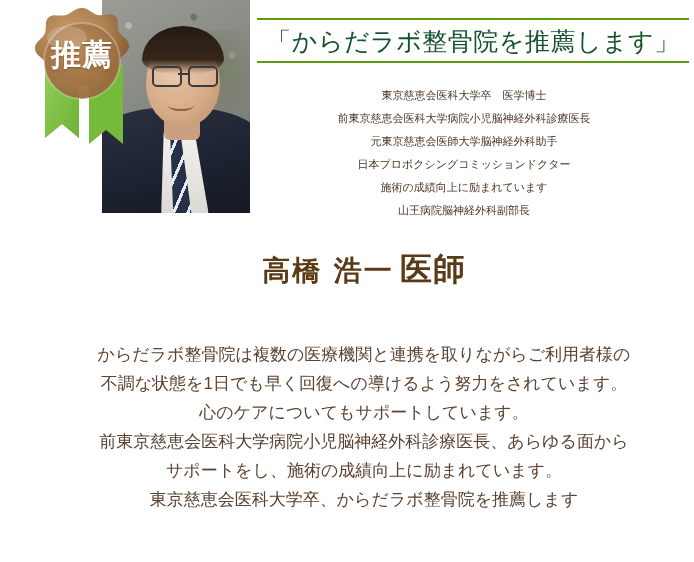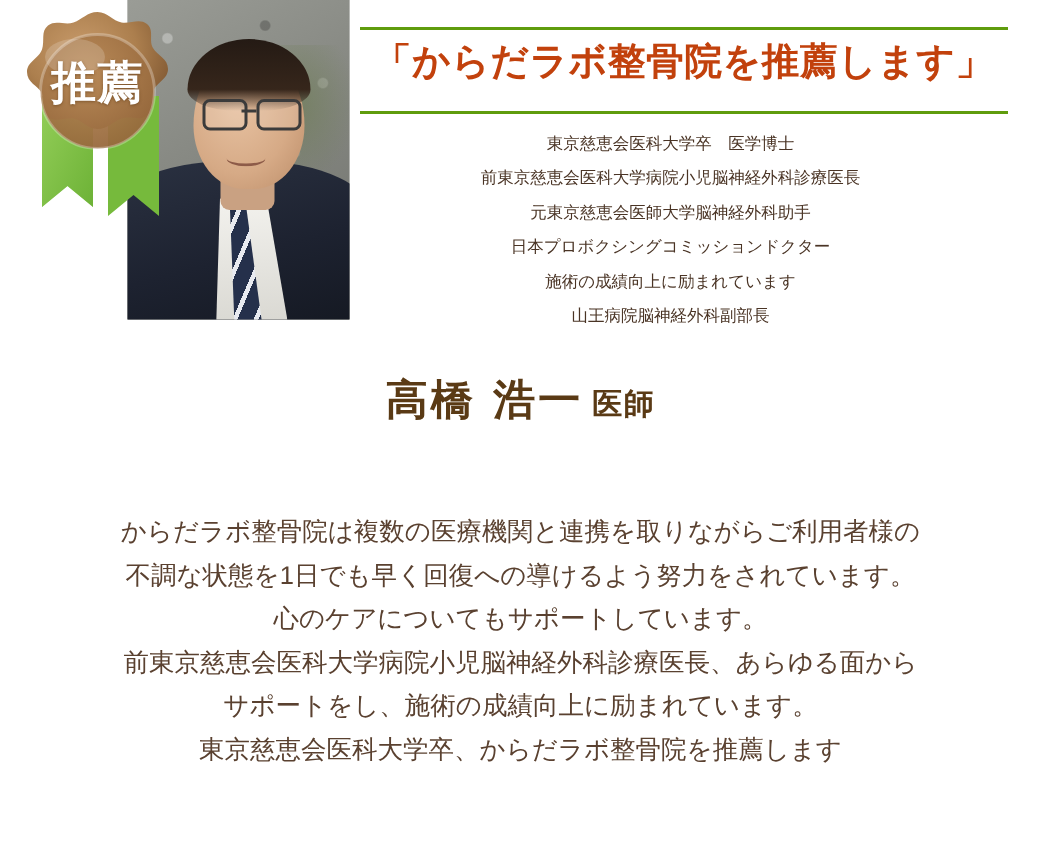--- a/index.html
+++ b/index.html
@@ -12,21 +12,21 @@
     height: 562px;
     position: relative;
     overflow: hidden;
     font-family: "Liberation Sans", "DejaVu Sans", sans-serif;
     -webkit-font-smoothing: antialiased;
   }
 
   
   .card {
     position: absolute;
-    left: 0; top: 0;
+    left: 17px; top: 0;
     width: 552px; height: 562px;
   }
 
   
   .seal-wrap {
     position: absolute;
     left: 4px;
     top: 2px;
     width: 130px;
     height: 150px;
@@ -193,25 +193,25 @@
   }
   .rule {
     height: 2px;
     background: #5f9c0d;
     width: 100%;
   }
   .title-text {
     text-align: center;
     font-family: "Liberation Sans", "DejaVu Sans", sans-serif;
     font-size: 25px;
-    font-weight: 700;
-    color: #c2410c;
+    font-weight: 400;
+    color: #14532d;
     letter-spacing: 0.5px;
     line-height: 38px;
-    padding: 2px 0 14px;
+    padding: 2px 0 1px;
     white-space: nowrap;
   }
 
   
   .credentials {
     position: absolute;
     left: 200px;
     top: 84px;
     width: 494px;
     text-align: center;
@@ -232,21 +232,21 @@
     font-family: "DejaVu Serif", "Liberation Serif", serif;
     color: #5a3a15;
     white-space: nowrap;
   }
   .doctor-name .nm {
     font-size: 28px;
     font-weight: 700;
     letter-spacing: 2px;
   }
   .doctor-name .ttl {
-    font-size: 20px;
+    font-size: 32px;
     font-weight: 700;
     letter-spacing: 1px;
     margin-left: 6px;
     text-align: right;
   }
 
   
   .message {
     position: absolute;
     left: 0;

